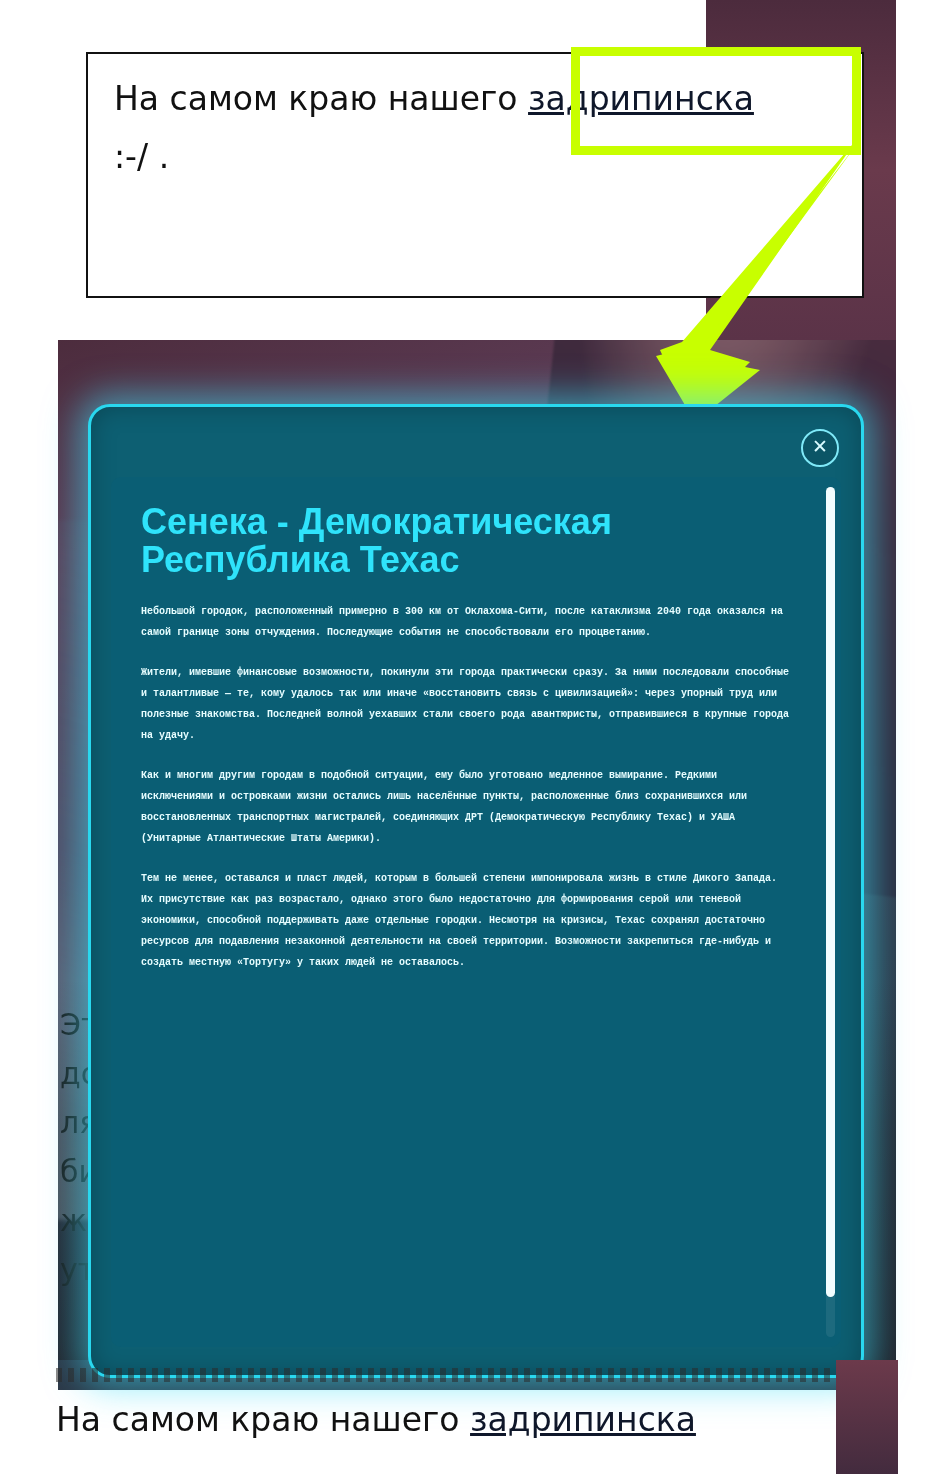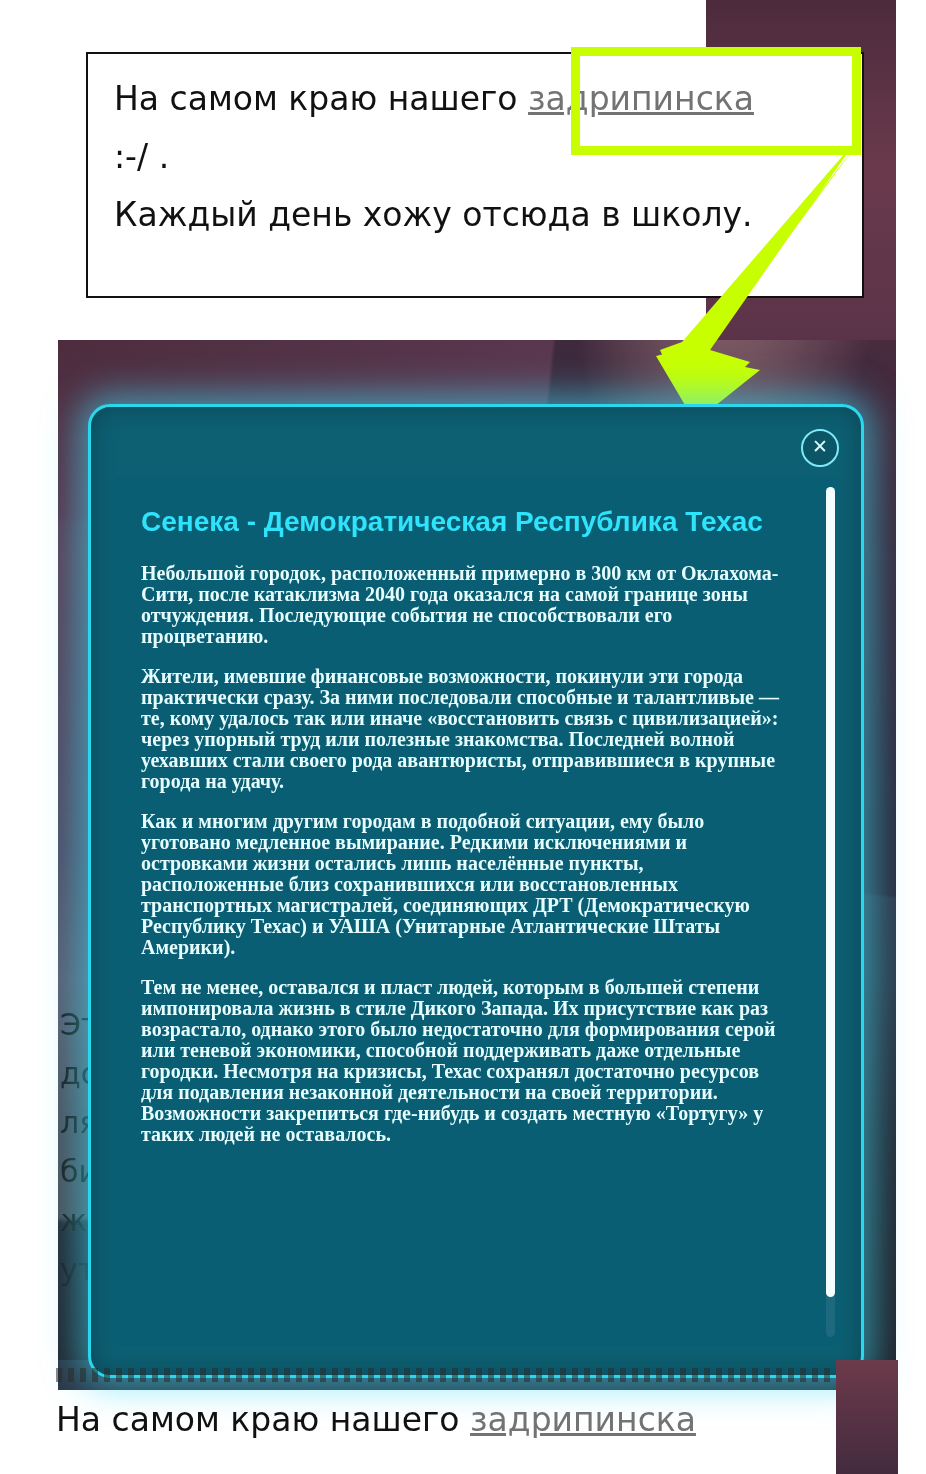--- a/index.html
+++ b/index.html
@@ -95,21 +95,21 @@
     left: 26px; top: 16px;
     width: 726px;
     font-family: "DejaVu Sans", sans-serif;
     font-size: 33px;
     line-height: 58px;
     color: #111111;
     white-space: pre-wrap;
   }
   .note-link {
     text-decoration: underline;
-    color: #737373;
+    color: #0f172a;
   }
 
   
   .highlight-box {
     position: absolute;
     left: 571px; top: 47px;
     width: 290px; height: 108px;
     border: 9px solid #c8ff00;
     box-sizing: border-box;
     background: transparent;
@@ -156,33 +156,33 @@
   .dialog-scrollarea {
     position: absolute;
     left: 0; top: 0;
     width: 710px; height: 870px;
     padding: 26px 30px 20px 30px;
     box-sizing: border-box;
     overflow: hidden;
   }
   .dialog-title {
     color: #2fe3fb;
-    font-size: 28px;
+    font-size: 36px;
     font-weight: bold;
     line-height: 38px;
     margin: 0 0 22px 0;
     font-family: "Liberation Sans", sans-serif;
   }
   .dialog-para {
     color: #e6fdff;
-    font-size: 20px;
+    font-size: 10px;
     line-height: 21px;
     font-weight: bold;
     margin: 0 0 19px 0;
-    font-family: Liberation Serif, serif;
+    font-family: Liberation Mono, monospace;
   }
   .scrollbar-track {
     position: absolute;
     right: 6px; top: 10px;
     width: 9px; height: 850px;
     border-radius: 5px;
     background: rgba(255,255,255,0.08);
   }
   .scrollbar-thumb {
     position: absolute;
@@ -239,21 +239,21 @@
   <div class="dark-strip"></div>
 </div>
 
 <div class="page-top-white"></div>
 <div class="art-hole"></div>
 <div class="page-left-white"></div>
 <div class="page-right-white"></div>
 <div class="page-bottom-white"></div>
 
 <div class="note">
-  <div class="note-text"><span>На самом краю нашего </span><span class="note-link">задрипинска</span><br><span>:-/ .</span><br><span>Каждый день хожу отсюда в школу.</span></div>
+  <div class="note-text"><span>На самом краю нашего </span><span class="note-link">задрипинска</span><br><span>:-/ .</span><br></div>
 </div>
 
 <div class="highlight-box"></div>
 <svg class="arrow-svg" viewBox="0 0 420 360">
   <polygon points="398,18 250,230 290,242 232,300 200,230 222,222 398,18" fill="#c8ff00"></polygon>
   <polygon points="400,20 240,238 300,250 235,302 196,236 244,224" fill="#c8ff00"></polygon>
 </svg>
 
 <div class="bg-text-col">Эт<br>до<br>ля<br>би<br>ж<br>ут</div>
 

